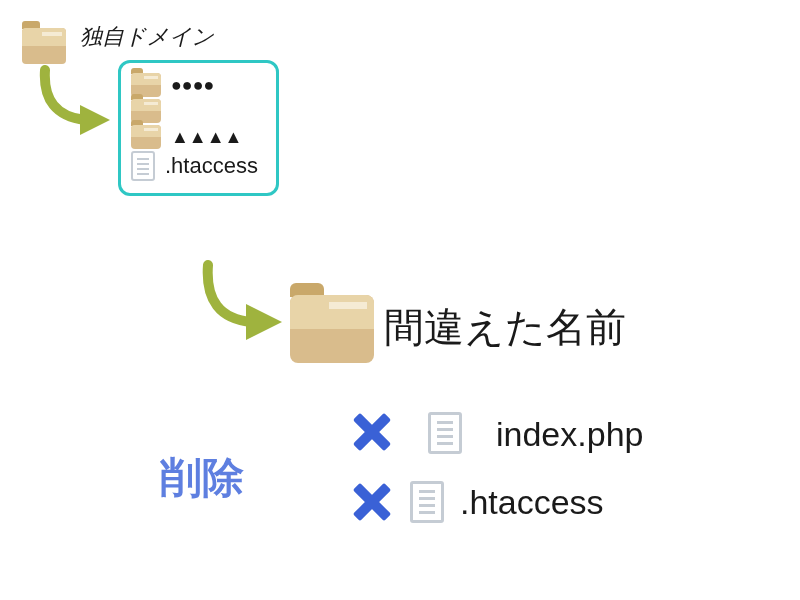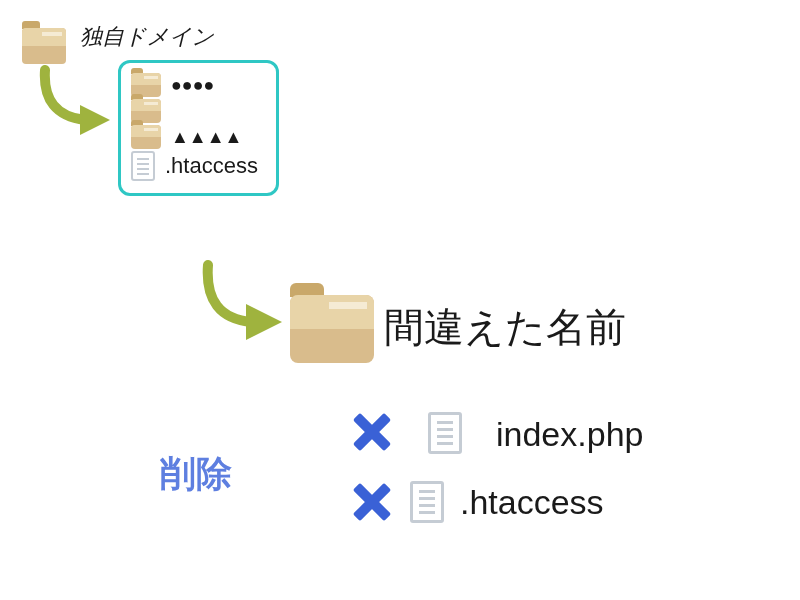--- a/index.html
+++ b/index.html
@@ -137,21 +137,21 @@
     .label-lg {
       font-size: 40px;
       color: #1a1a1a;
       font-weight: 500;
     }
     .label-xl {
       font-size: 34px;
       color: #1a1a1a;
     }
     .delete-label {
-      font-size: 36px;
+      font-size: 42px;
       color: #5e7fe0;
       font-weight: 700;
     }
   </style>
 </head>
 <body>
 
 <div class="abs" style="left:22px; top:28px;">
   <div class="folder-icon folder-md">
     <div class="tab"></div><div class="body"></div><div class="flap"></div>

